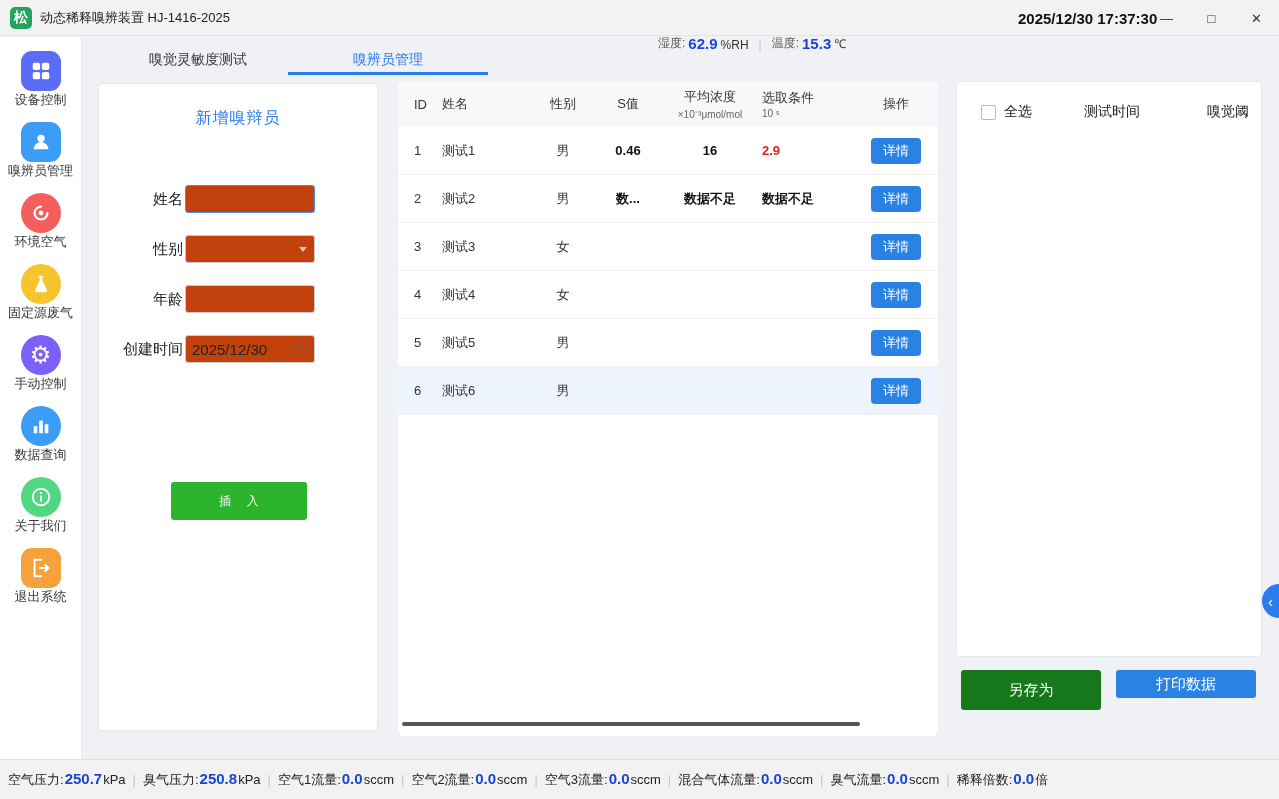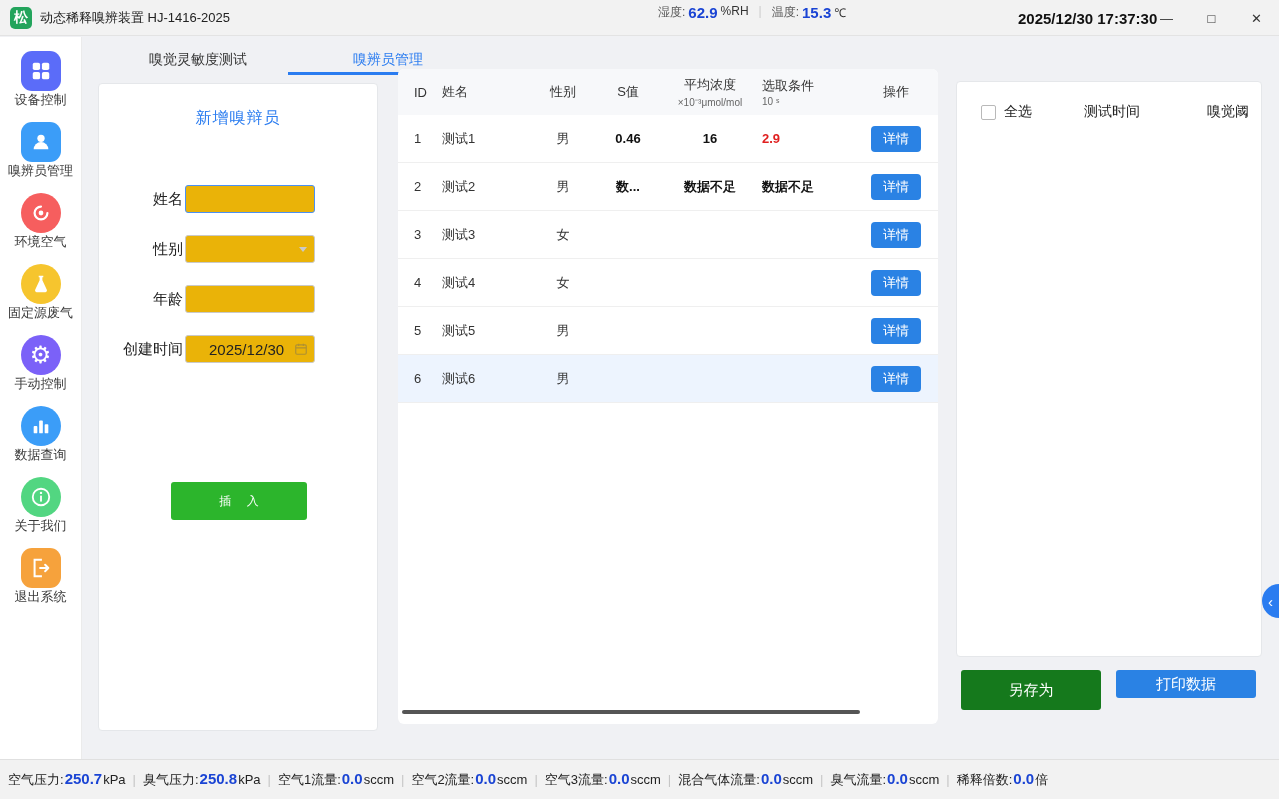--- a/index.html
+++ b/index.html
@@ -7,21 +7,21 @@
   body {
     position:relative; overflow:hidden;
     font-family:"Liberation Sans", sans-serif;
     font-size:13px; color:#333; background:#f0f1f4;
   }
 
   
   .titlebar { position:absolute; top:0; left:0; right:0; height:36px; background:#f2f2f2; border-bottom:1px solid #e3e3e3; z-index:5; }
   .tb-logo { position:absolute; left:10px; top:7px; width:22px; height:22px; border-radius:5px; background:#23a45c; color:#fff; font-size:14px; font-weight:bold; display:flex; align-items:center; justify-content:center; }
   .tb-title { position:absolute; left:40px; top:0; height:36px; display:flex; align-items:center; font-size:13px; color:#222; }
-  .tb-env { position:absolute; left:658px; top:4px; height:36px; display:flex; align-items:flex-start; font-size:12px; color:#555; }
+  .tb-env { position:absolute; left:658px; top:16px; height:36px; display:flex; align-items:flex-end; font-size:12px; color:#555; }
   .tb-env .val { color:#1a44d4; font-weight:bold; font-size:15px; margin:0 3px; }
   .tb-env .unit { color:#333; }
   .tb-env .sep { color:#ccc; margin:0 10px; }
   .tb-date { position:absolute; left:1018px; top:0; height:36px; display:flex; align-items:center; font-weight:bold; font-size:15px; color:#111; }
   .tb-controls { position:absolute; right:0; top:0; height:36px; display:flex; }
   .tb-btn { width:45px; height:36px; display:flex; align-items:center; justify-content:center; font-size:13px; color:#333; cursor:pointer; }
 
   
   .sidebar { position:absolute; left:0; top:37px; width:82px; bottom:40px; background:#fff; border-right:1px solid #ebebeb; display:flex; flex-direction:column; align-items:center; padding-top:14px; }
   .side-item { display:flex; flex-direction:column; align-items:center; margin-bottom:13px; cursor:pointer; }
@@ -39,28 +39,28 @@
 
   .card { position:absolute; background:#fff; border:1px solid #e5e7ea; border-radius:4px; }
 
   
   .form-card { left:15px; top:46px; width:280px; height:648px; }
   .form-title { margin-top:24px; text-align:center; color:#2a7cf0; font-size:16px; letter-spacing:1px; }
   .f-rows { margin-top:56px; display:flex; flex-direction:column; gap:22px; }
   .f-row { display:flex; align-items:center; justify-content:flex-end; padding-right:62px; }
   .f-label { font-size:15px; color:#222; margin-right:2px; white-space:nowrap; }
   .f-box { position:relative; }
-  .f-input { width:130px; height:28px; border:1px solid #c9c9c9; border-radius:3px; font-size:15px; padding:0 23px; color:#222; background:#eab308; outline:none; font-family:inherit; }
+  .f-input { width:130px; height:28px; border:1px solid #c9c9c9; border-radius:3px; font-size:15px; padding:0 6px; color:#222; background:#c2410c; outline:none; font-family:inherit; }
   .f-input.focused { border-color:#4a90f5; }
   .chevron-down { position:absolute; right:8px; top:12px; width:0; height:0; border-left:4px solid transparent; border-right:4px solid transparent; border-top:5px solid #c9c9c9; }
   .cal-icon { position:absolute; right:7px; top:7px; width:14px; height:14px; opacity:.45; }
   .insert-btn { position:absolute; left:72px; top:398px; width:136px; height:38px; background:#2cb52c; color:#fff; border:none; border-radius:3px; font-size:12px; letter-spacing:6px; text-indent:6px; cursor:pointer; font-family:inherit; }
 
   
-  .table-card { left:315px; top:32px; width:540px; height:655px; border:none; border-radius:6px; overflow:hidden; }
+  .table-card { left:315px; top:44px; width:540px; height:655px; border:none; border-radius:6px; overflow:hidden; }
   .t-head { display:flex; align-items:center; height:46px; background:#f7f8fa; font-size:13px; color:#333; }
   .c { flex:none; }
   .c.id   { width:44px; padding-left:16px; }
   .c.name { width:86px; }
   .c.gender { width:70px; text-align:center; }
   .c.s    { width:60px; text-align:center; }
   .c.avg  { width:104px; text-align:center; }
   .c.cond { width:92px; text-align:left; }
   .c.op   { width:84px; text-align:center; }
   .h2l .sub { font-size:10px; color:#666; margin-top:1px; }

